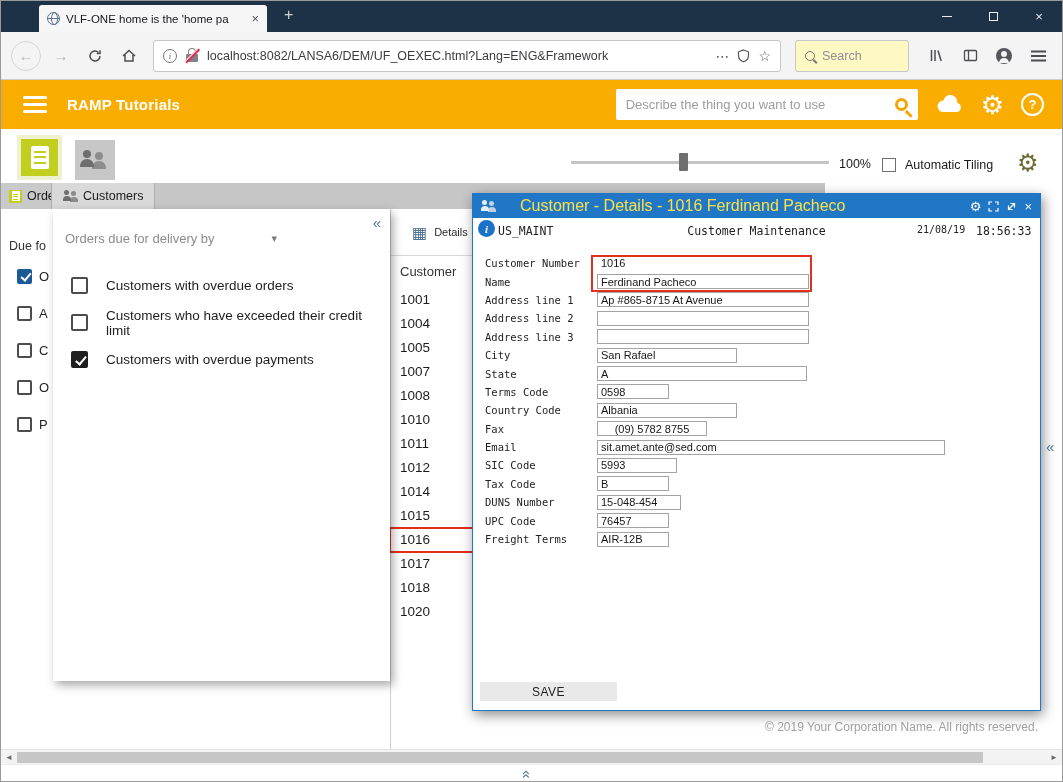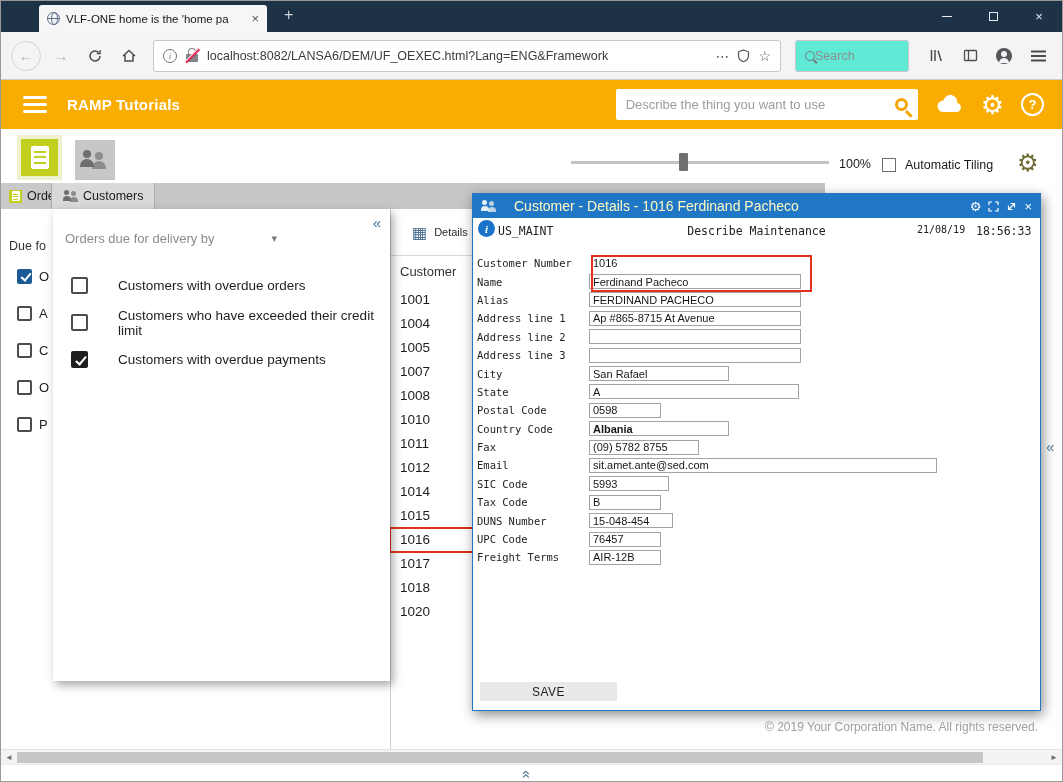--- a/index.html
+++ b/index.html
@@ -28,21 +28,21 @@
 .navicon.dis{color:#b3b3b8}
 .backbtn{border:1.5px solid #d4d4d8;border-radius:50%;width:30px;height:30px}
 .urlbar{flex:none;width:628px;height:32px;background:#fff;border:1px solid #c6c6cb;border-radius:3px;display:flex;align-items:center;padding:0 9px;gap:8px;margin-left:4px}
 .info-badge{width:14px;height:14px;border:1.2px solid #73737a;border-radius:50%;font-size:9px;font-family:"Liberation Serif",serif;font-style:italic;display:flex;align-items:center;justify-content:center;color:#73737a;flex:none}
 .lockwrap{position:relative;width:14px;height:15px;flex:none}
 .lock-shackle{position:absolute;left:3px;top:0;width:8px;height:8px;border:1.6px solid #82828a;border-bottom:none;border-radius:4px 4px 0 0}
 .lock-body{position:absolute;left:1px;top:6px;width:12px;height:8px;background:#82828a;border-radius:1px}
 .lock-slash{position:absolute;left:6px;top:-2px;width:2.5px;height:19px;background:#e22850;transform:rotate(45deg);border-left:1px solid #fff}
 .url-text{flex:1;font-size:12.5px;color:#3b3b42;white-space:nowrap;overflow:hidden}
 .urlicon{font-size:14px;color:#55555c;flex:none;display:flex;align-items:center}
-.searchbar{flex:none;width:114px;height:32px;background:#5eead4;border:1px solid #c6c6cb;border-radius:3px;display:flex;align-items:center;padding:0 9px;margin-left:8px}
+.searchbar{flex:none;width:114px;height:32px;background:#fef9c3;border:1px solid #c6c6cb;border-radius:3px;display:flex;align-items:center;padding:0 9px;gap:7px;margin-left:8px}
 .search-input{border:none;outline:none;width:70px;font-size:12.5px;color:#333;background:transparent;font-family:inherit}
 .search-input::placeholder{color:#8f8f96}
 .mag{width:10px;height:10px;border:1.8px solid #77777e;border-radius:50%;position:relative;flex:none}
 .mag::after{content:'';position:absolute;left:7.5px;top:7.5px;width:5px;height:1.8px;background:#77777e;transform:rotate(45deg);transform-origin:0 0}
 .right-icons{margin-left:auto;display:flex;align-items:center;gap:6px}
 .burger{width:15px;height:2px;background:#4c4c52;box-shadow:0 -4.5px 0 #4c4c52,0 4.5px 0 #4c4c52;display:block}
 .acct-circle{width:16px;height:16px;border-radius:50%;background:#55555c;position:relative}
 .acct-circle::before{content:'';position:absolute;left:5px;top:3px;width:6px;height:6px;border-radius:50%;background:#f4f4f5}
 .acct-circle::after{content:'';position:absolute;left:3px;top:10px;width:10px;height:5px;border-radius:5px 5px 0 0;background:#f4f4f5}
 
@@ -104,49 +104,49 @@
 .cb.checked{background:#1f1f1f;border-color:#1f1f1f}
 .cb.checked.blue{background:#1c5a96;border-color:#1c5a96}
 .cb.checked::after{content:'';position:absolute;left:3.5px;top:0;width:4px;height:8px;border:solid #fff;border-width:0 2px 2px 0;transform:rotate(40deg)}
 .cb-lg.checked::after{left:4.5px;top:0.5px;width:4px;height:9px}
 .hf-label{font-size:13px;color:#1f1f1f}
 .filter-panel{position:absolute;left:52px;top:0;width:337px;height:472px;background:#fff;box-shadow:3px 4px 9px rgba(0,0,0,.35);z-index:3}
 .fp-collapse{position:absolute;right:9px;top:5px;font-size:15px;color:#4c7392}
 .fp-dropdown{position:absolute;left:12px;top:15px;width:212px;height:28px;display:flex;align-items:center;justify-content:space-between;color:#8c8c8c;font-size:13px}
 .fp-caret{font-size:11px;color:#7c7c7c}
 .fp-list{position:absolute;left:18px;top:58px;right:10px}
-.fp-row{display:flex;align-items:center;gap:30px;height:37px}
+.fp-row{display:flex;align-items:center;gap:18px;height:37px}
 .fp-label{font-size:13.5px;color:#1d1d1d}
 .cust-panel{position:absolute;left:389px;top:0;width:436px;height:540px;border-left:1px solid #cfcfcf;background:#fff}
 .details-row{height:47px;border-bottom:1px solid #d8d8d8;display:flex;align-items:center;padding-left:21px;gap:7px}
 .details-icon{font-size:16px;color:#4f7292}
 .details-label{font-size:11px;color:#2b2b2b}
 .cust-header{height:32px;line-height:32px;padding-left:9px;font-size:13px;color:#333}
 .crow{height:24px;line-height:24px;padding-left:9px;font-size:13.5px;color:#1c1c1c;position:relative}
 .hl-box{position:absolute;left:-2px;top:-1px;width:85px;height:26px;border:2px solid #e0301e;pointer-events:none}
 .copyright{position:absolute;right:24px;top:719px;font-size:12px;color:#a3a3a3}
 .right-collapse{position:absolute;left:1045px;top:437px;font-size:15px;color:#4c7392;z-index:6}
 
 
 .dialog{position:absolute;left:471px;top:192px;width:569px;height:518px;background:#fff;border:1px solid #2077c6;box-shadow:2px 4px 12px rgba(0,0,0,.45);z-index:5}
 .dlg-titlebar{position:absolute;left:0;top:0;right:0;height:24px;background:#2077c6;display:flex;align-items:center;padding:0 8px;gap:7px}
 .dlg-ppl{width:16px;height:13px;position:relative;flex:none}
 .dlg-ppl::before{content:'';position:absolute;left:1px;top:0;width:5px;height:5px;border-radius:50%;background:#e8eef5;box-shadow:7px 1px 0 #bfd2e4}
 .dlg-ppl::after{content:'';position:absolute;left:0;top:6px;width:8px;height:5px;border-radius:4px 4px 0 0;background:#e8eef5;box-shadow:7px 1px 0 #bfd2e4}
-.dlg-title{font-size:14px;color:#fef9c3;flex:1;white-space:nowrap;overflow:hidden;margin-left:10px}
+.dlg-title{font-size:16px;color:#fde047;flex:1;white-space:nowrap;overflow:hidden;margin-left:16px}
 .dlg-ico{color:#fff;font-size:13px;flex:none;display:flex;align-items:center}
 .dlg-info{position:absolute;left:5px;top:26px;width:17px;height:17px;border-radius:50%;background:#1a73c8;color:#fff;font-family:"Liberation Serif",serif;font-style:italic;font-weight:700;font-size:11px;display:flex;align-items:center;justify-content:center;z-index:2}
 .mono{font-family:"DejaVu Sans Mono",monospace}
 .dlg-screenname{position:absolute;left:25px;top:30px;font-size:11.5px;color:#222}
 .dlg-screentitle{position:absolute;left:0;right:0;top:30px;text-align:center;font-size:11.5px;color:#222}
 .dlg-date{position:absolute;left:444px;top:30px;font-size:10px;color:#222}
 .dlg-time{position:absolute;left:503px;top:30px;font-size:11.5px;color:#222}
 .dlg-form{position:absolute;left:0;top:60px;right:0}
 .frow{height:18.4px;display:flex;align-items:center}
-.flabel{width:112px;margin-left:4px;font-family:"DejaVu Sans Mono",monospace;font-size:10.5px;color:#222;flex:none;white-space:nowrap}
+.flabel{width:112px;margin-left:12px;font-family:"DejaVu Sans Mono",monospace;font-size:10.5px;color:#222;flex:none;white-space:nowrap}
 .finput{height:15px;border:1px solid #a3a3a3;font-size:11px;color:#161616;padding:0 3px;font-family:"Liberation Sans",sans-serif;background:#fff}
 .fvalue{font-size:11px;color:#161616;padding-left:4px}
 .dlg-redbox{position:absolute;left:118px;top:61px;width:221px;height:37px;border:2px solid #e0301e;pointer-events:none;z-index:3}
 .dlg-save{position:absolute;left:7px;top:488px;width:137px;height:19px;background:#e9e9e9;border:none;font-size:12px;color:#222;font-family:"Liberation Sans",sans-serif;display:flex;align-items:center;justify-content:center;letter-spacing:.5px;cursor:pointer}
 
 
 .hscroll{position:absolute;left:0;top:748px;width:100%;height:15px;background:#f3f3f3;border-top:1px solid #e2e2e2}
 .hs-arrow{position:absolute;top:0;width:16px;height:15px;display:flex;align-items:center;justify-content:center;font-size:8px;color:#6b6b6b}
 .hs-left{left:0}.hs-right{right:0}
 .hs-thumb{position:absolute;left:16px;top:2px;width:966px;height:11px;background:#c6c6c6}
@@ -369,67 +369,63 @@
       </span>
       <span class="dlg-ico">
         <svg width="11" height="11" viewBox="0 0 11 11">
             <path d="M2.5 8.5l6-6M2.5 4.5v4h4M8.5 6.5v-4h-4" stroke="#fff" fill="none" stroke-width="1.2"></path>
           </svg>
       </span>
       <span class="dlg-ico">×</span>
     </div>
     <span class="dlg-info">i</span>
     <span class="dlg-screenname mono">US_MAINT</span>
-    <span class="dlg-screentitle mono">Describe Maintenance</span>
+    <span class="dlg-screentitle mono">Customer Maintenance</span>
     <span class="dlg-date mono">21/08/19</span>
     <span class="dlg-time mono">18:56:33</span>
     <div class="dlg-form">
         <div class="frow">
           <span class="flabel">Customer Number</span>
           <span class="fvalue">1016</span>
         </div>
         <div class="frow">
           <span class="flabel">Name</span>
           <input class="finput" value="Ferdinand Pacheco" style="width: 212px;">
         </div>
         <div class="frow">
-          <span class="flabel">Alias</span>
-          <input class="finput" value="FERDINAND PACHECO" style="width: 212px;">
-        </div>
-        <div class="frow">
           <span class="flabel">Address line 1</span>
           <input class="finput" value="Ap #865-8715 At Avenue" style="width: 212px;">
         </div>
         <div class="frow">
           <span class="flabel">Address line 2</span>
           <input class="finput" style="width: 212px;">
         </div>
         <div class="frow">
           <span class="flabel">Address line 3</span>
           <input class="finput" style="width: 212px;">
         </div>
         <div class="frow">
           <span class="flabel">City</span>
           <input class="finput" value="San Rafael" style="width: 140px;">
         </div>
         <div class="frow">
           <span class="flabel">State</span>
           <input class="finput" value="A" style="width: 210px;">
         </div>
         <div class="frow">
-          <span class="flabel">Postal Code</span>
+          <span class="flabel">Terms Code</span>
           <input class="finput" value="0598" style="width: 72px;">
         </div>
         <div class="frow">
           <span class="flabel">Country Code</span>
-          <input class="finput" value="Albania" style="width: 140px; font-weight: bold;">
+          <input class="finput" value="Albania" style="width: 140px;">
         </div>
         <div class="frow">
           <span class="flabel">Fax</span>
-          <input class="finput" value="(09) 5782 8755" style="width: 110px;">
+          <input class="finput" value="(09) 5782 8755" style="width: 110px; text-align: center;">
         </div>
         <div class="frow">
           <span class="flabel">Email</span>
           <input class="finput" value="sit.amet.ante@sed.com" style="width: 348px;">
         </div>
         <div class="frow">
           <span class="flabel">SIC Code</span>
           <input class="finput" value="5993" style="width: 80px;">
         </div>
         <div class="frow">

